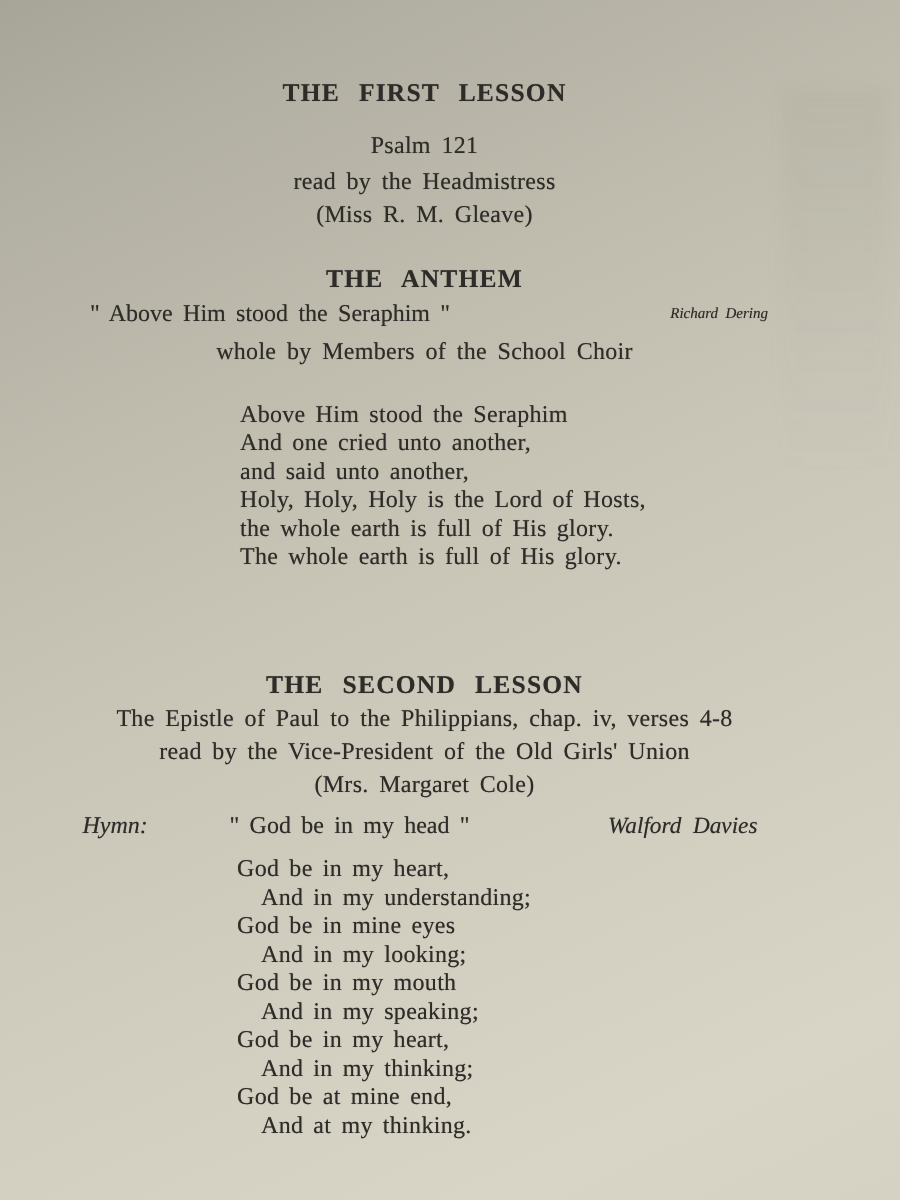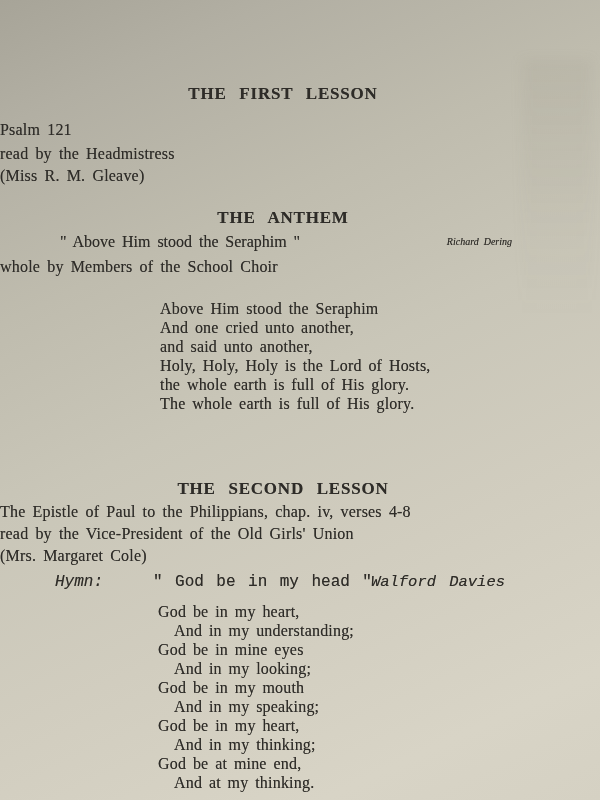--- a/index.html
+++ b/index.html
@@ -9,35 +9,35 @@
     color: #2e2c28;
     background: linear-gradient(155deg,
       #a7a498 0%, #b2afa3 12%, #bfbcae 30%,
       #c9c6b8 48%, #d1cdbf 68%, #d8d4c6 88%, #d5d1c3 100%);
     overflow: hidden;
     -webkit-font-smoothing: antialiased;
   }
   .page {
     position: relative;
     width: 566px;
-    padding-top: 84px;
+    padding-top: 52px;
     text-shadow: 0 0 0.5px rgba(46,44,40,0.55);
   }
   .heading {
     margin: 0;
     text-align: center;
     font-size: 17px;
     font-weight: 700;
     letter-spacing: 0.8px;
     word-spacing: 0.45em;
     line-height: 20px;
   }
   .cline {
     margin: 0;
-    text-align: left;
+    text-align: center;
     font-size: 16px;
     line-height: 20px;
     word-spacing: 0.18em;
     letter-spacing: 0.2px;
   }
   .mt16 { margin-top: 16px; }
   .mt4  { margin-top: 4px; }
   .mt2  { margin-top: 2px; }
   .mt3  { margin-top: 3px; }
   .mt5  { margin-top: 5px; }
@@ -56,21 +56,20 @@
     position: absolute; right: 54px; top: 0;
     font-style: italic; font-size: 10px; word-spacing: 0.25em;
   }
   .hymn-row {
     position: relative;
     margin-top: 6px;
     height: 21px;
     font-size: 16px;
     line-height: 21px;
     word-spacing: 0.18em;
-    font-family: Liberation Mono, monospace;
   }
   .hymn-row .hymn-label { position: absolute; left: 55px; top: 0; font-style: italic; }
   .hymn-row .quote { position: absolute; left: 153px; top: 0; }
   .hymn-row .composer {
     position: absolute; right: 61px; top: 0;
     font-style: italic; font-size: 15.5px; word-spacing: 0.25em;
   }
   .verse {
     margin: 22px 0 0 160px;
     font-size: 16px;

